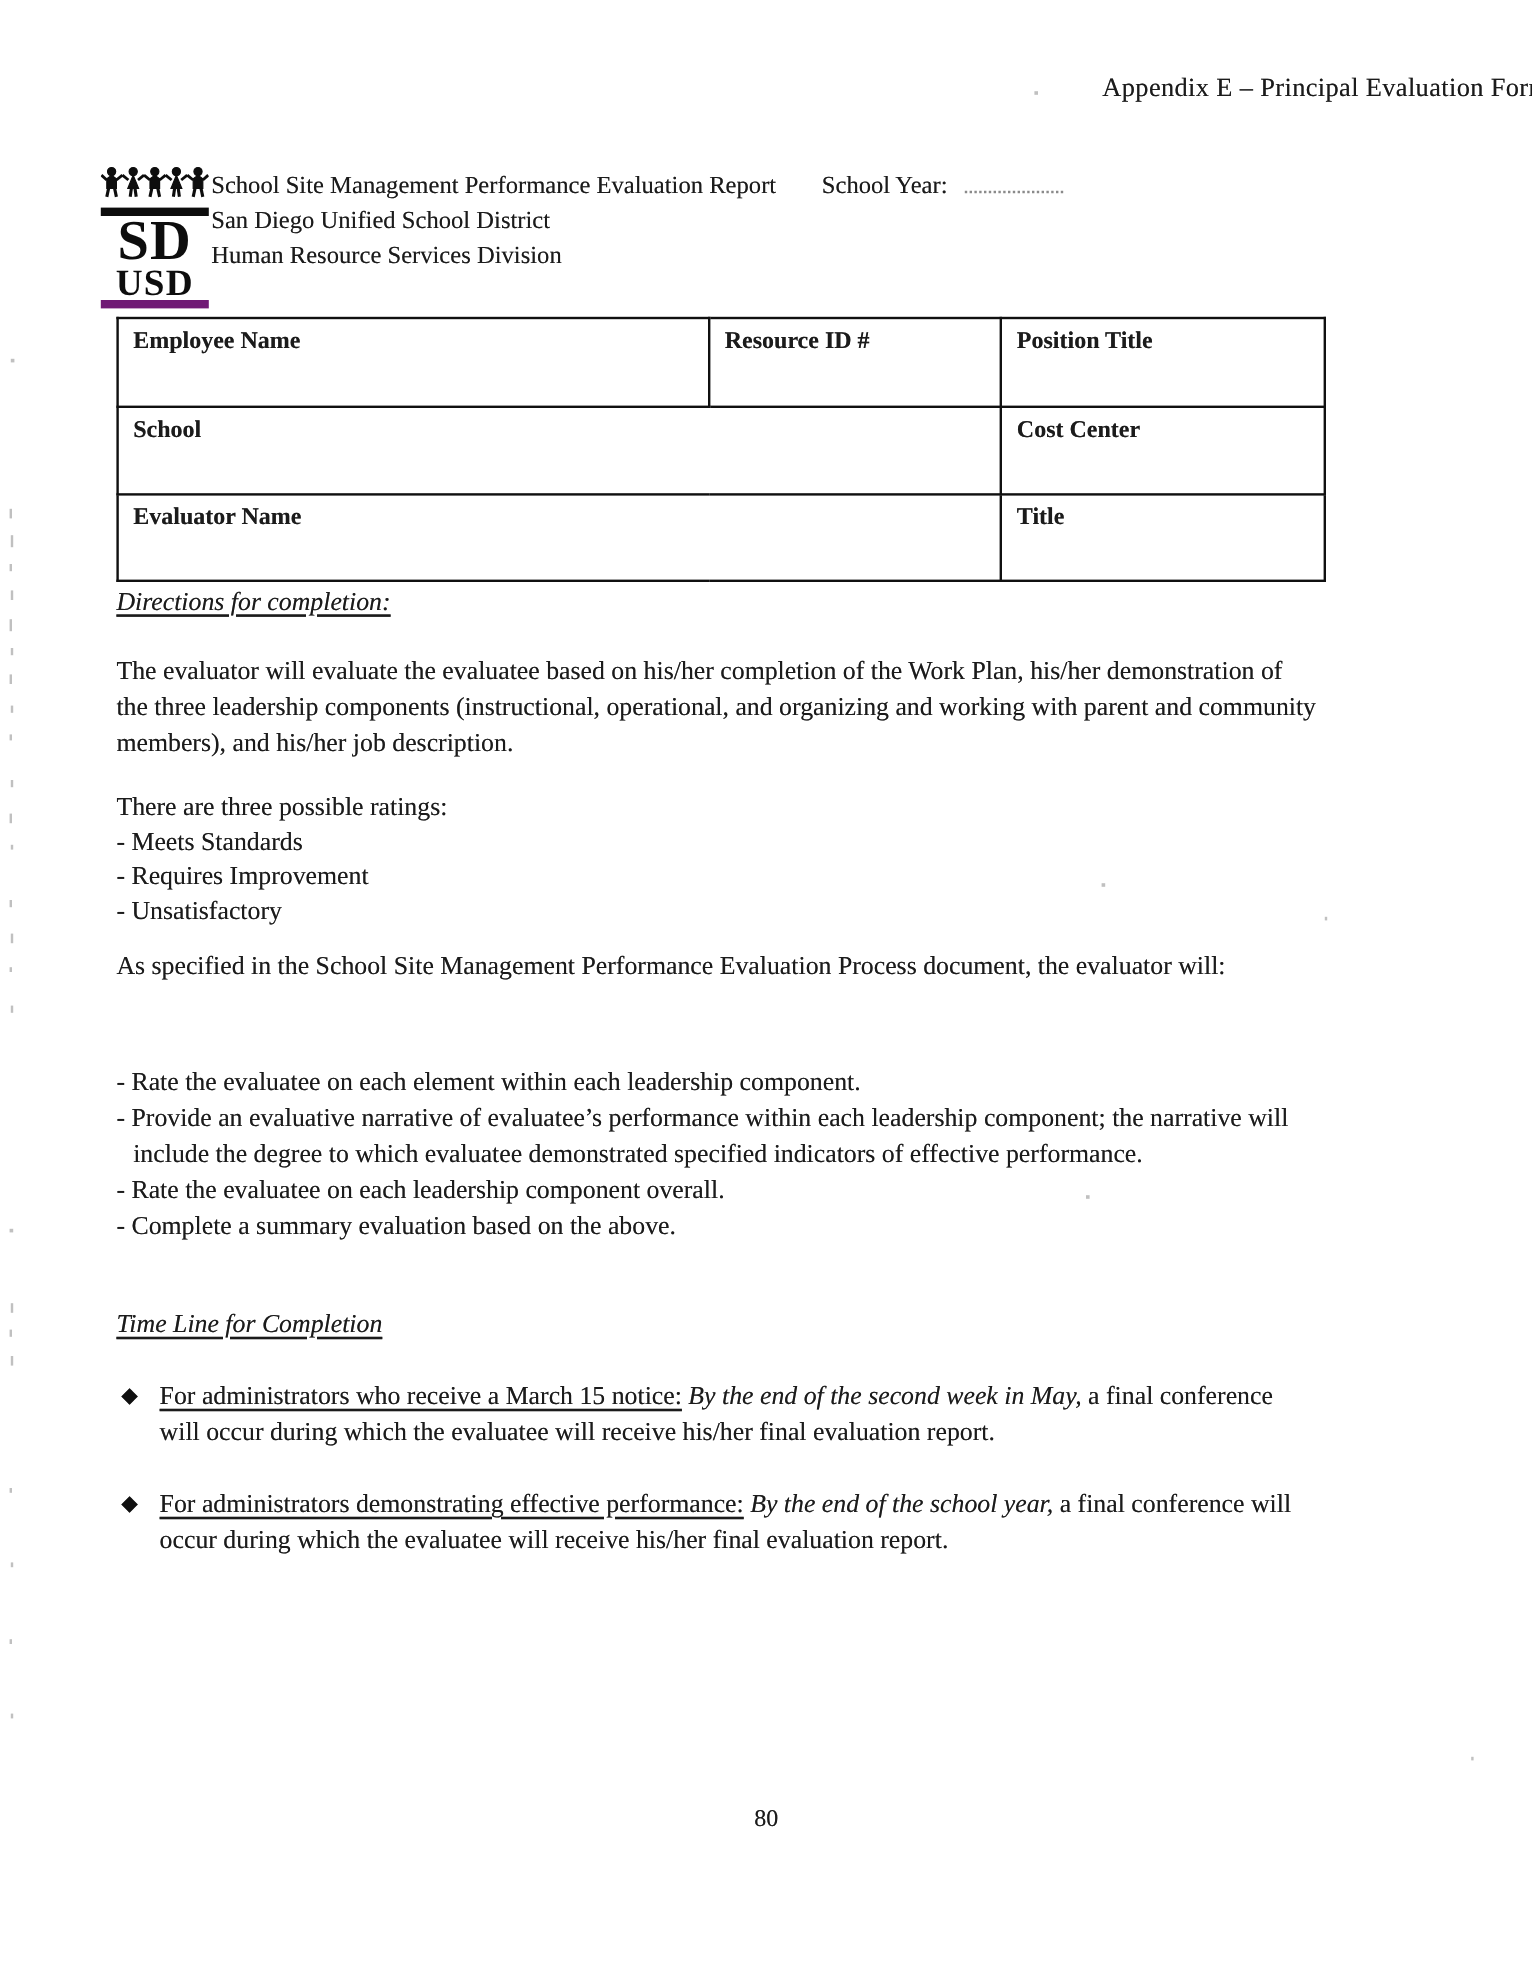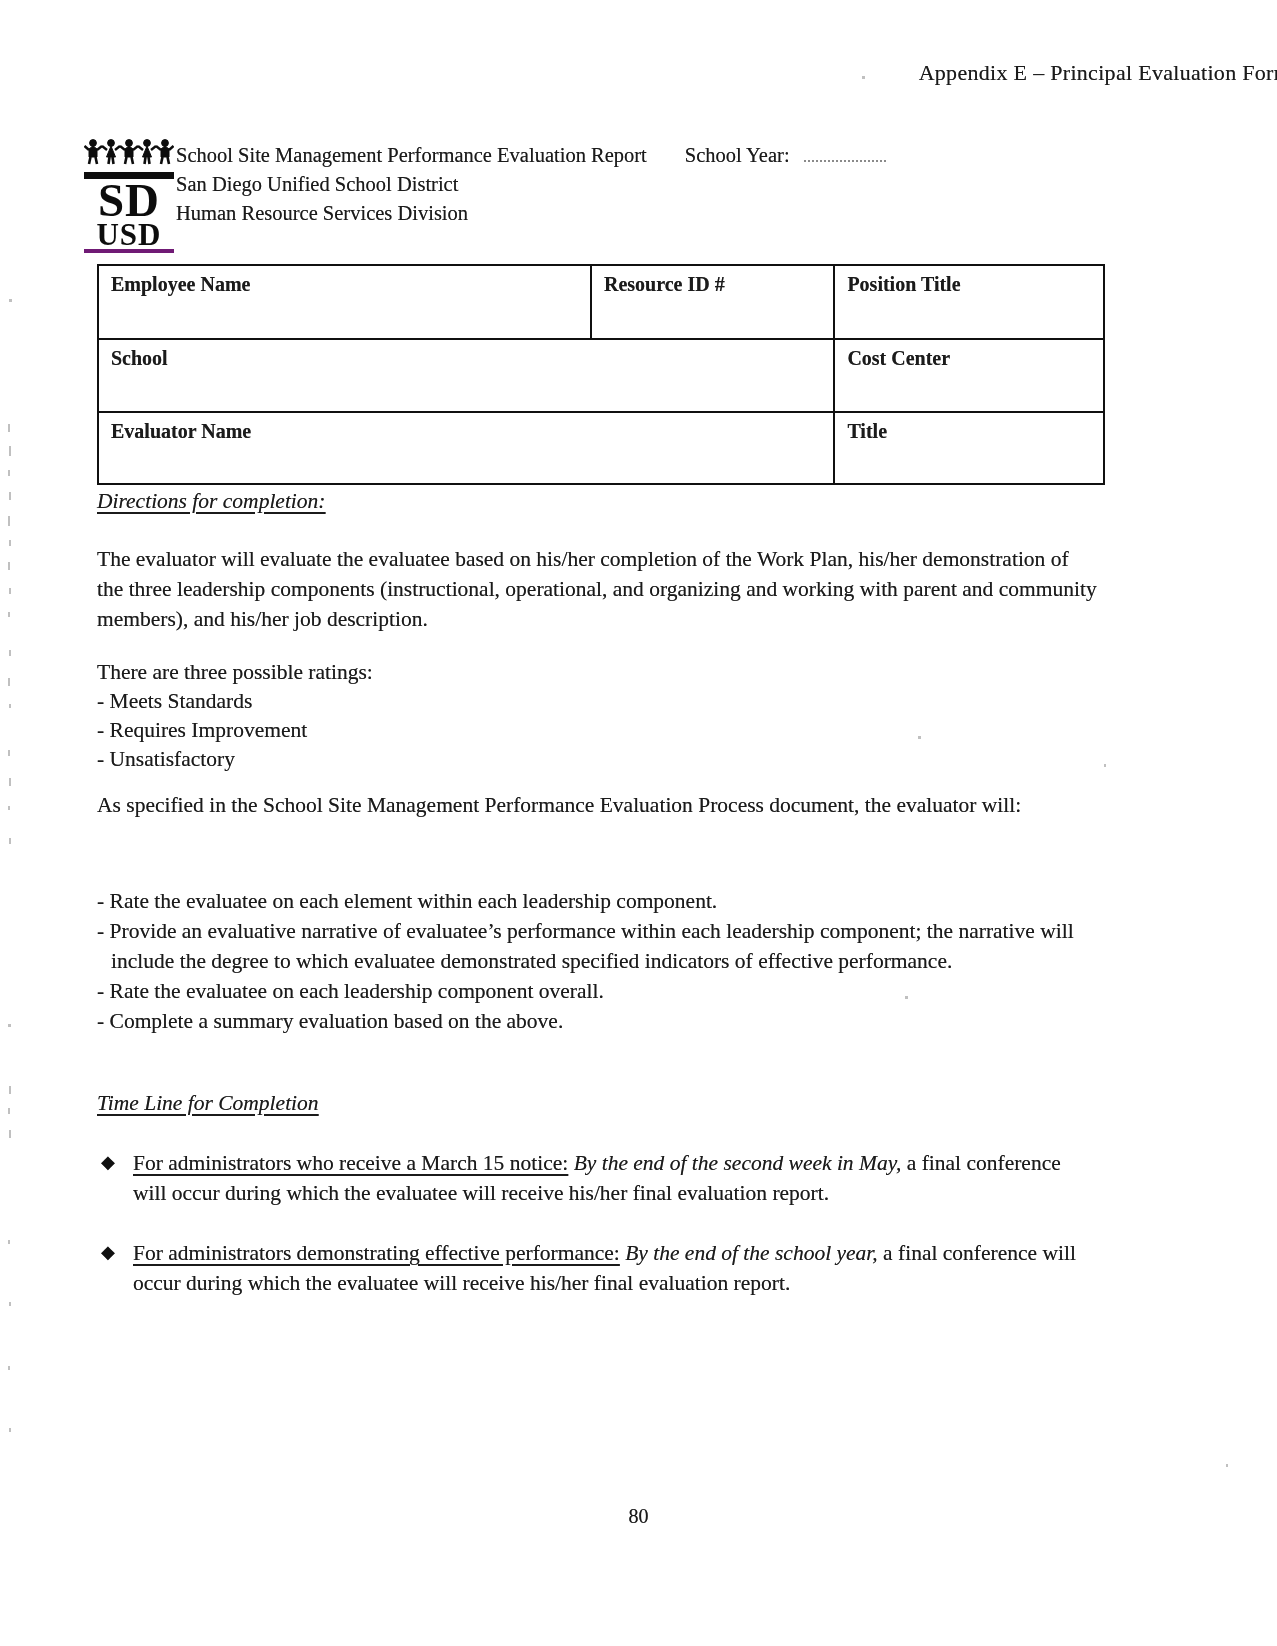--- a/index.html
+++ b/index.html
@@ -25,21 +25,21 @@
   .logo{position:absolute;left:84px;top:137px;width:90px;}
   .logo-bar{height:7px;background:#0d0d0d;margin-top:1px;}
   .logo-sd{
     font-weight:bold;font-size:47px;line-height:42px;
     letter-spacing:1px;text-align:center;color:#0d0d0d;
     font-family:"Liberation Serif",serif;
   }
   .logo-usd{
     font-weight:bold;font-size:31px;line-height:27px;
     letter-spacing:1px;text-align:center;color:#0d0d0d;
-    border-bottom:4px solid #701a75;padding-bottom:1px;
+    border-bottom:7px solid #701a75;padding-bottom:1px;
     font-family:"Liberation Serif",serif;
   }
 
   
   .masthead{position:absolute;left:176px;top:141px;font-size:20.5px;line-height:29px;white-space:nowrap;}
   .masthead-line1{display:flex;align-items:baseline;}
   .school-year-label{margin-left:38px;}
   .school-year-line{
     display:inline-block;width:82px;height:18px;margin-left:14px;
     border-bottom:2px dotted #8a8a8a;

